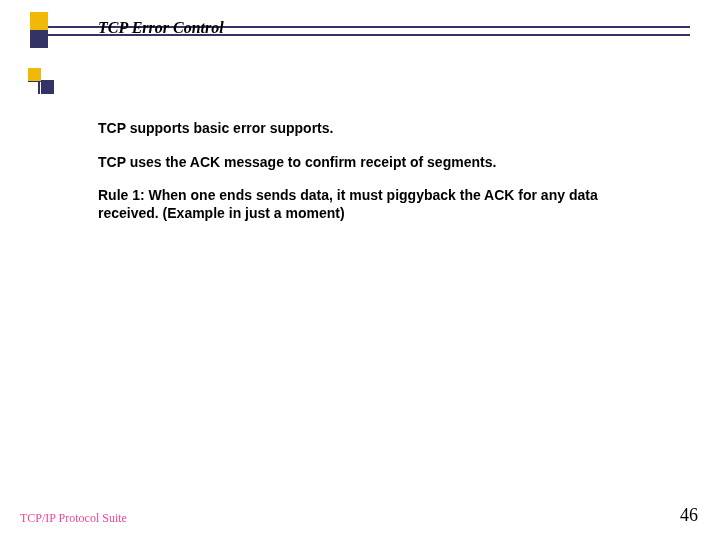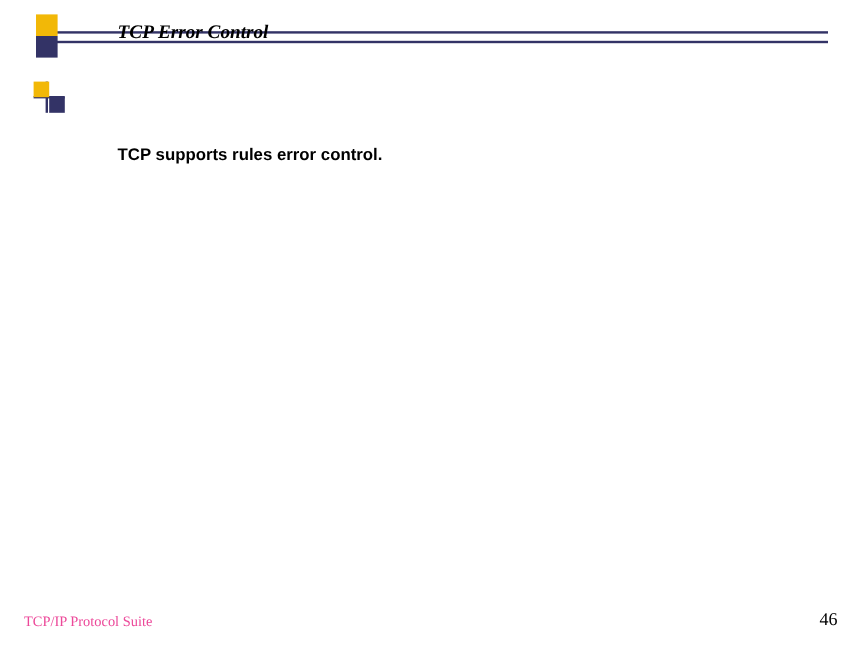--- a/index.html
+++ b/index.html
@@ -115,21 +115,21 @@
     bottom: 14px;
     font-family: "Times New Roman", Times, serif;
     font-size: 12px;
     color: #ec4899;
   }
   .footer-right {
     position: absolute;
     right: 22px;
     bottom: 14px;
     font-family: "Times New Roman", Times, serif;
-    font-size: 15px;
+    font-size: 18px;
     color: #000;
   }
 </style>
 </head>
 <body>
 
 <div class="header">
   <div class="header-line-top"></div>
   <div class="header-line-bottom"></div>
   <div class="header-sq-yellow"></div>
@@ -138,17 +138,19 @@
 </div>
 
 <div class="side-decor">
   <div class="side-v"></div>
   <div class="side-h"></div>
   <div class="side-sq-y"></div>
   <div class="side-sq-n"></div>
 </div>
 
 <div class="content">
-  <div class="para">TCP supports rules error control.</div>
+  <div class="para">TCP supports basic error supports.</div>
+  <div class="para">TCP uses the ACK message to confirm receipt of segments.</div>
+  <div class="para">Rule 1: When one ends sends data, it must piggyback the ACK for any data received.  (Example in just a moment)</div>
 </div>
 
 <div class="footer-left">TCP/IP Protocol Suite</div>
 <div class="footer-right">46</div>
 
 </body></html>

